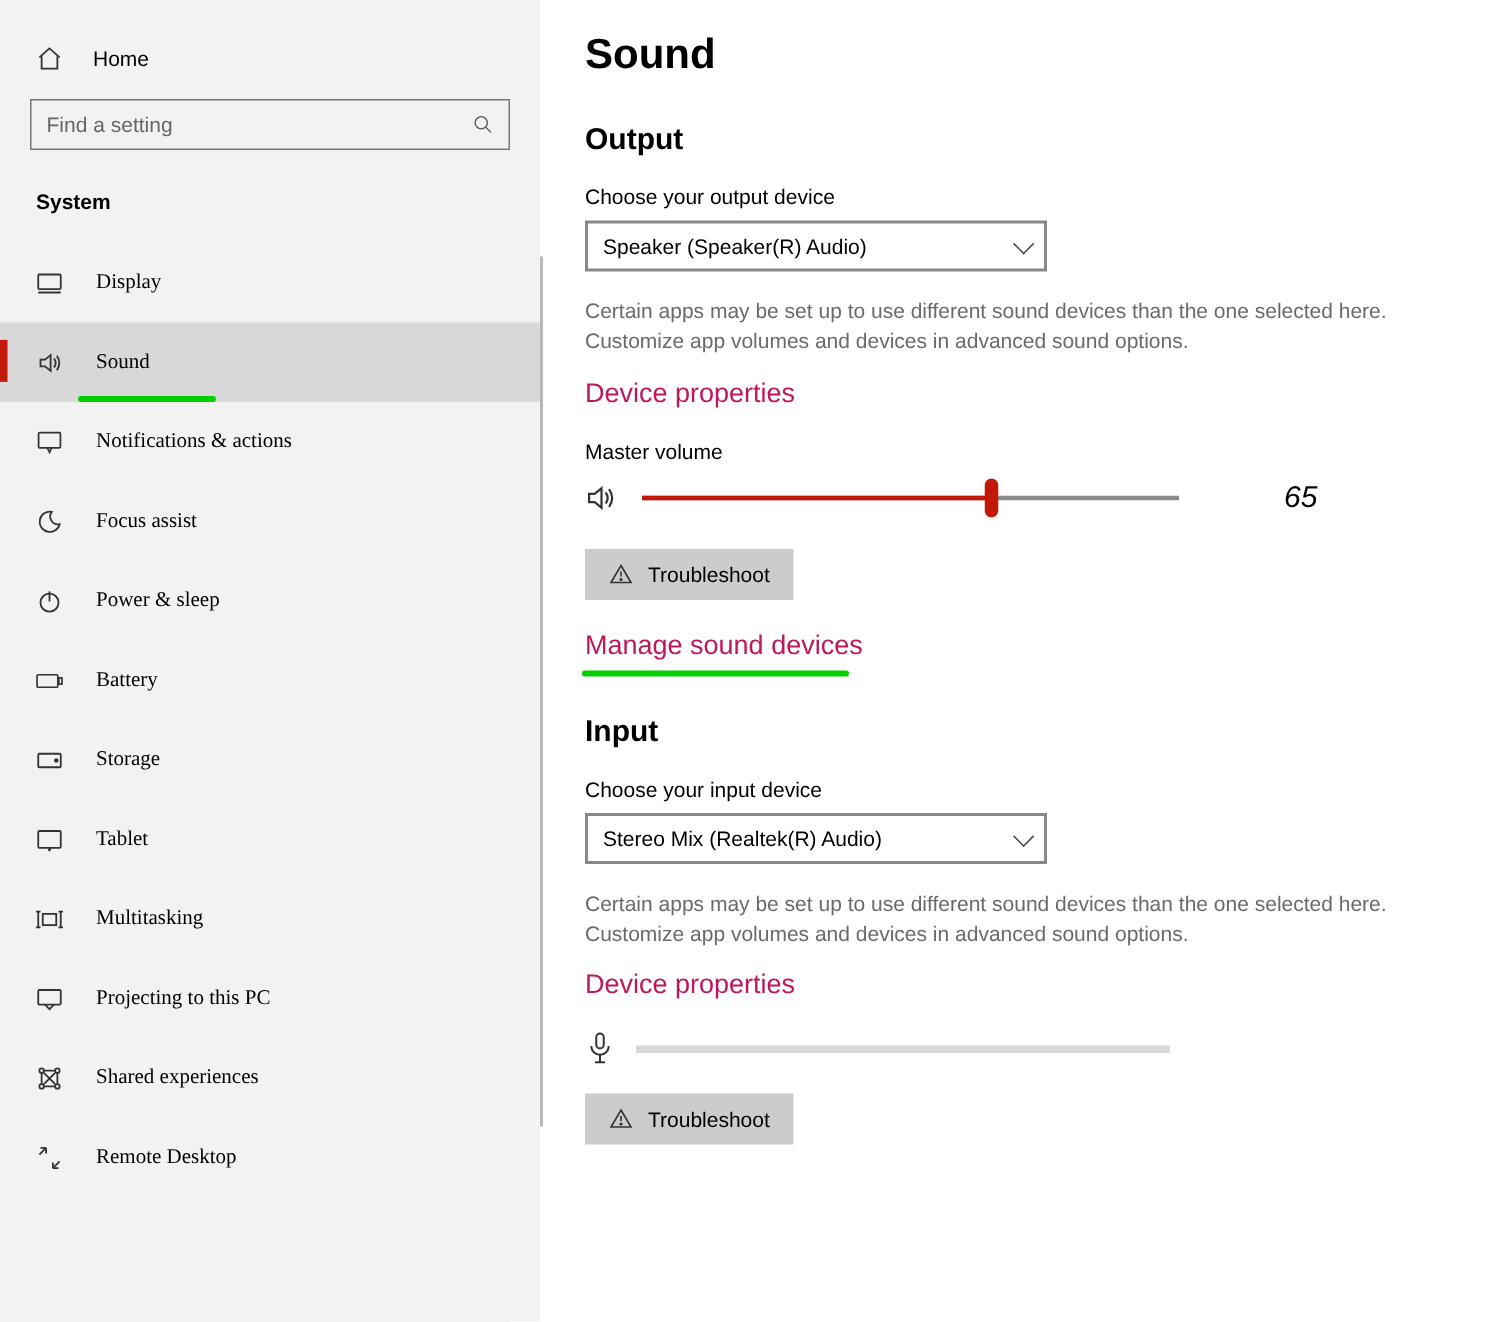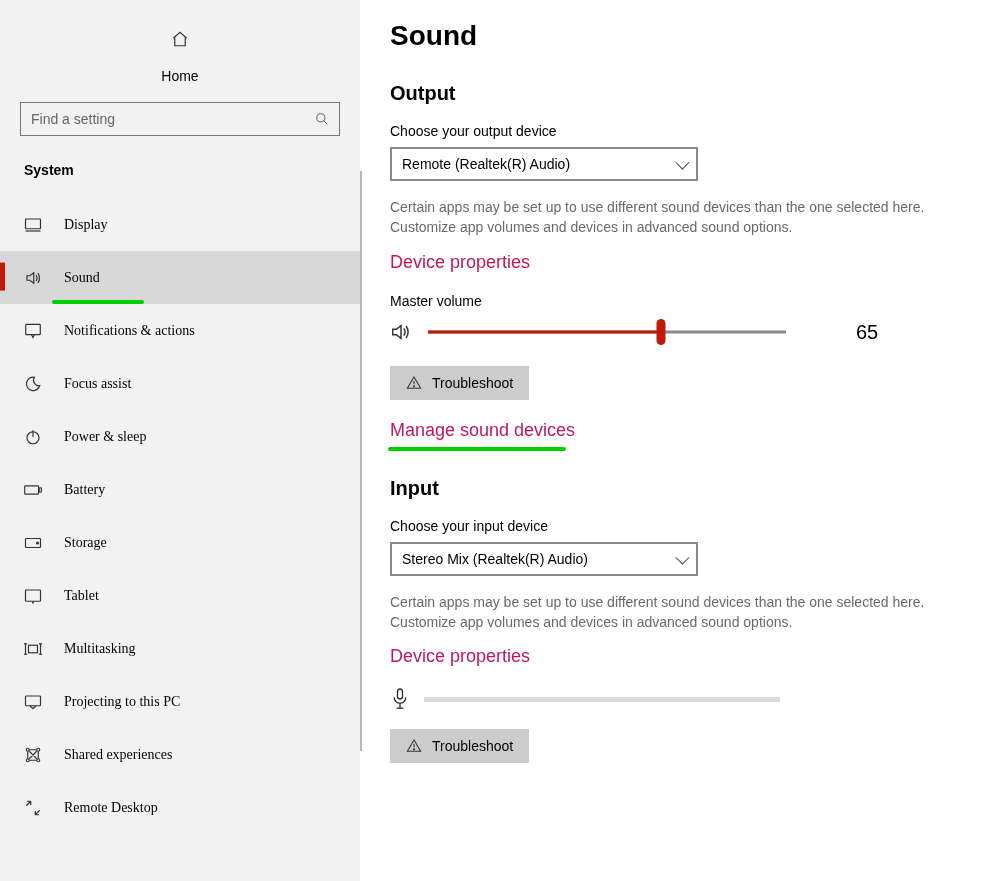--- a/index.html
+++ b/index.html
@@ -23,21 +23,20 @@
     background: #f2f2f2;
     height: 100%;
     position: relative;
     padding-top: 20px;
   }
   .home-row {
     display: flex;
     align-items: center;
     padding: 10px 24px 18px 24px;
     gap: 20px;
-    flex-direction: column;
   }
   .home-row .icon { width: 18px; display:flex; justify-content:center; }
   .home-label { font-size: 14px; }
   .search-box {
     margin: 0 20px 18px 20px;
     height: 34px;
     border: 1px solid #777;
     background: #fff0;
     display: flex;
     align-items: center;
@@ -137,20 +136,21 @@
   }
   .subhead {
     font-size: 14px;
     margin-bottom: 12px;
   }
   .volume-row {
     display: flex;
     align-items: center;
     gap: 16px;
     margin-bottom: 22px;
+    font-style: italic;
   }
   .slider-wrap {
     position: relative;
     width: 358px;
     height: 20px;
     display: flex;
     align-items: center;
   }
   .slider-track {
     position: absolute;
@@ -372,21 +372,21 @@
 
   <main class="main">
     <div class="main-scrollhint"></div>
 
     <h1 class="page-title">Sound</h1>
 
     
     <h2 class="section-h">Output</h2>
     <div class="field-label">Choose your output device</div>
     <div class="dropdown">
-      <span>Remote (Realtek(R) Audio)</span>
+      <span>Speaker (Speaker(R) Audio)</span>
       <span class="chev-down"></span>
     </div>
     <p class="help-text">Certain apps may be set up to use different sound devices than the one selected here. Customize app volumes and devices in advanced sound options.</p>
     <a class="link">Device properties</a>
 
     <div class="subhead">Master volume</div>
     <div class="volume-row">
       <span>
         <svg width="22" height="22" viewBox="0 0 24 24" fill="none" stroke="#333" stroke-width="1.6">
           <path d="M3 9 H7 L12 5 V19 L7 15 H3 Z"></path>

